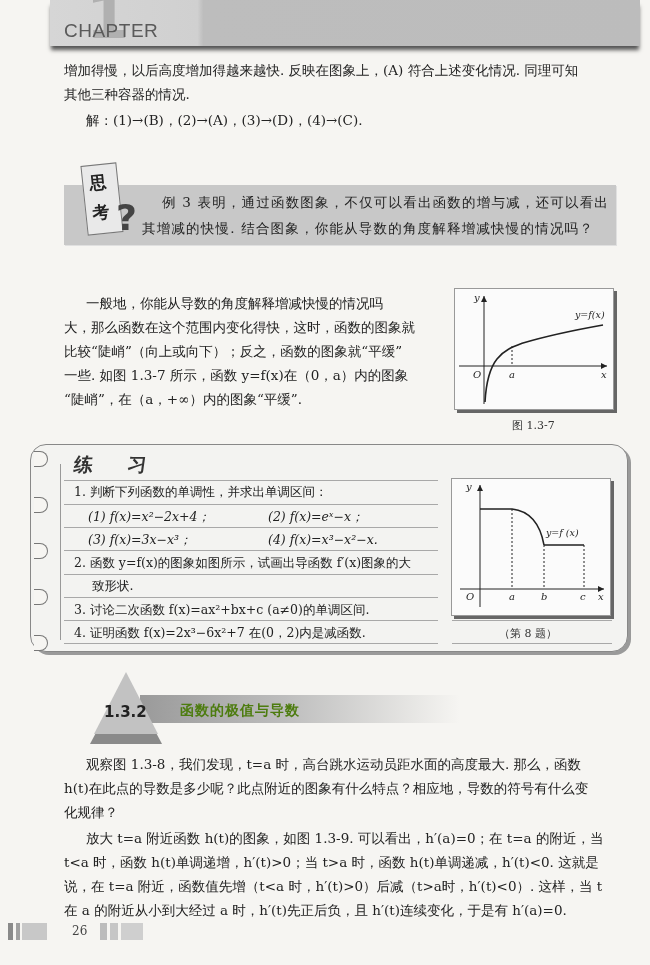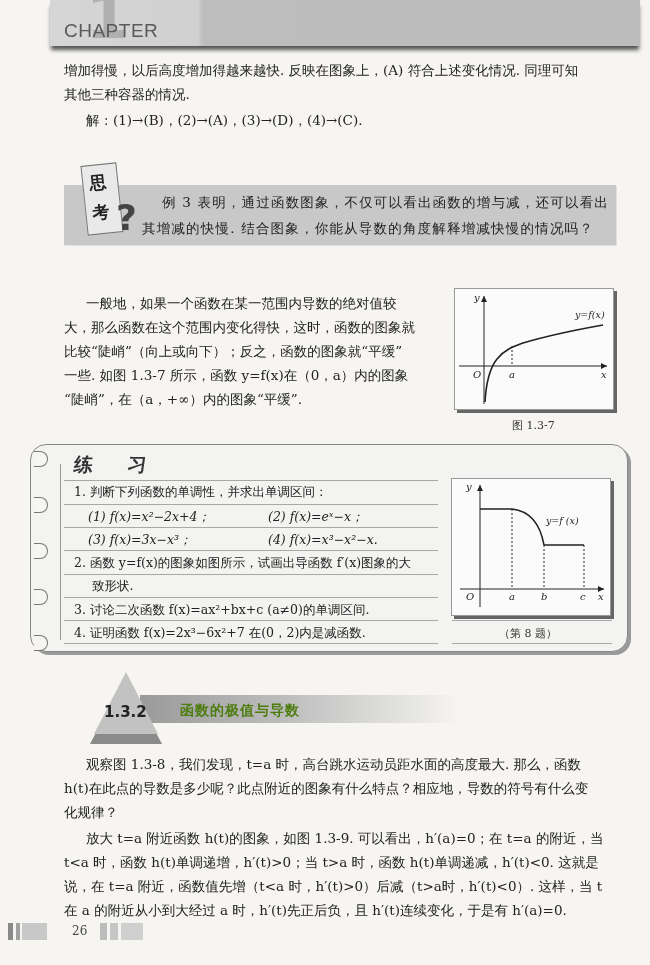--- a/index.html
+++ b/index.html
@@ -64,21 +64,21 @@
 
 <div class="think"></div>
 <div class="think-icon">
   <span style="top:6px;">思</span>
   <span style="top:36px;">考</span>
 </div>
 <span class="think-q">?</span>
 <p class="think-text">例 3 表明，通过函数图象，不仅可以看出函数的增与减，还可以看出</p>
 <p class="think-text" style="top:215px; text-indent:0;">其增减的快慢. 结合图象，你能从导数的角度解释增减快慢的情况吗？</p>
 
-<p class="txt" style="left:86px; top:291px;">一般地，如果一个函数在某一范围内导数的绝对值较</p>
+<p class="txt" style="left:86px; top:291px;">一般地，你能从导数的角度解释增减快慢的情况吗</p>
 <p class="txt" style="left:64px; top:315px;text-align:right;">大，那么函数在这个范围内变化得快，这时，函数的图象就</p>
 <p class="txt" style="left:64px; top:339px;">比较“陡峭”（向上或向下）；反之，函数的图象就“平缓”</p>
 <p class="txt" style="left:64px; top:363px;">一些. 如图 1.3-7 所示，函数 y=f(x)在（0，a）内的图象</p>
 <p class="txt" style="left:64px; top:387px;">“陡峭”，在（a，+∞）内的图象“平缓”.</p>
 
 <div class="fig1">
   <svg width="160" height="122" viewBox="0 0 160 122">
     <line x1="4" y1="77" x2="152" y2="77" stroke="#222" stroke-width="1"></line>
     <polygon points="152,77 146,74 146,80" fill="#222"></polygon>
     <line x1="29" y1="115" x2="29" y2="7" stroke="#222" stroke-width="1"></line>
@@ -133,21 +133,21 @@
     <line x1="60" y1="30" x2="60" y2="110" stroke="#222" stroke-width="1" stroke-dasharray="2,2"></line>
     <line x1="92" y1="66" x2="92" y2="110" stroke="#222" stroke-width="1" stroke-dasharray="2,2"></line>
     <line x1="132" y1="66" x2="132" y2="110" stroke="#222" stroke-width="1" stroke-dasharray="2,2"></line>
   </svg>
   <span style="position:absolute; left:14px; top:2px; font-style:italic; font-size:10px;">y</span>
   <span style="position:absolute; left:146px; top:112px; font-style:italic; font-size:10px;">x</span>
   <span style="position:absolute; left:14px; top:112px; font-style:italic; font-size:10px;">O</span>
   <span style="position:absolute; left:57px; top:112px; font-style:italic; font-size:10px;">a</span>
   <span style="position:absolute; left:89px; top:112px; font-style:italic; font-size:10px;">b</span>
   <span style="position:absolute; left:128px; top:112px; font-style:italic; font-size:10px;">c</span>
-  <span style="position:absolute; left:94px; top:36px; font-style:italic; font-size:9.5px;">y=f (x)</span>
+  <span style="position:absolute; left:94px; top:48px; font-style:italic; font-size:9.5px;">y=f (x)</span>
 </div>
 <span class="fig2-cap">（第 8 题）</span>
 
 <div class="sec-band"></div>
 <div class="sec-tri-shadow"></div>
 <div class="sec-tri"></div>
 <span class="sec-num">1.3.2</span>
 <span class="sec-title">函数的极值与导数</span>
 
 <p class="txt" style="left:86px; top:752px;">观察图 1.3-8，我们发现，t=a 时，高台跳水运动员距水面的高度最大. 那么，函数</p>

